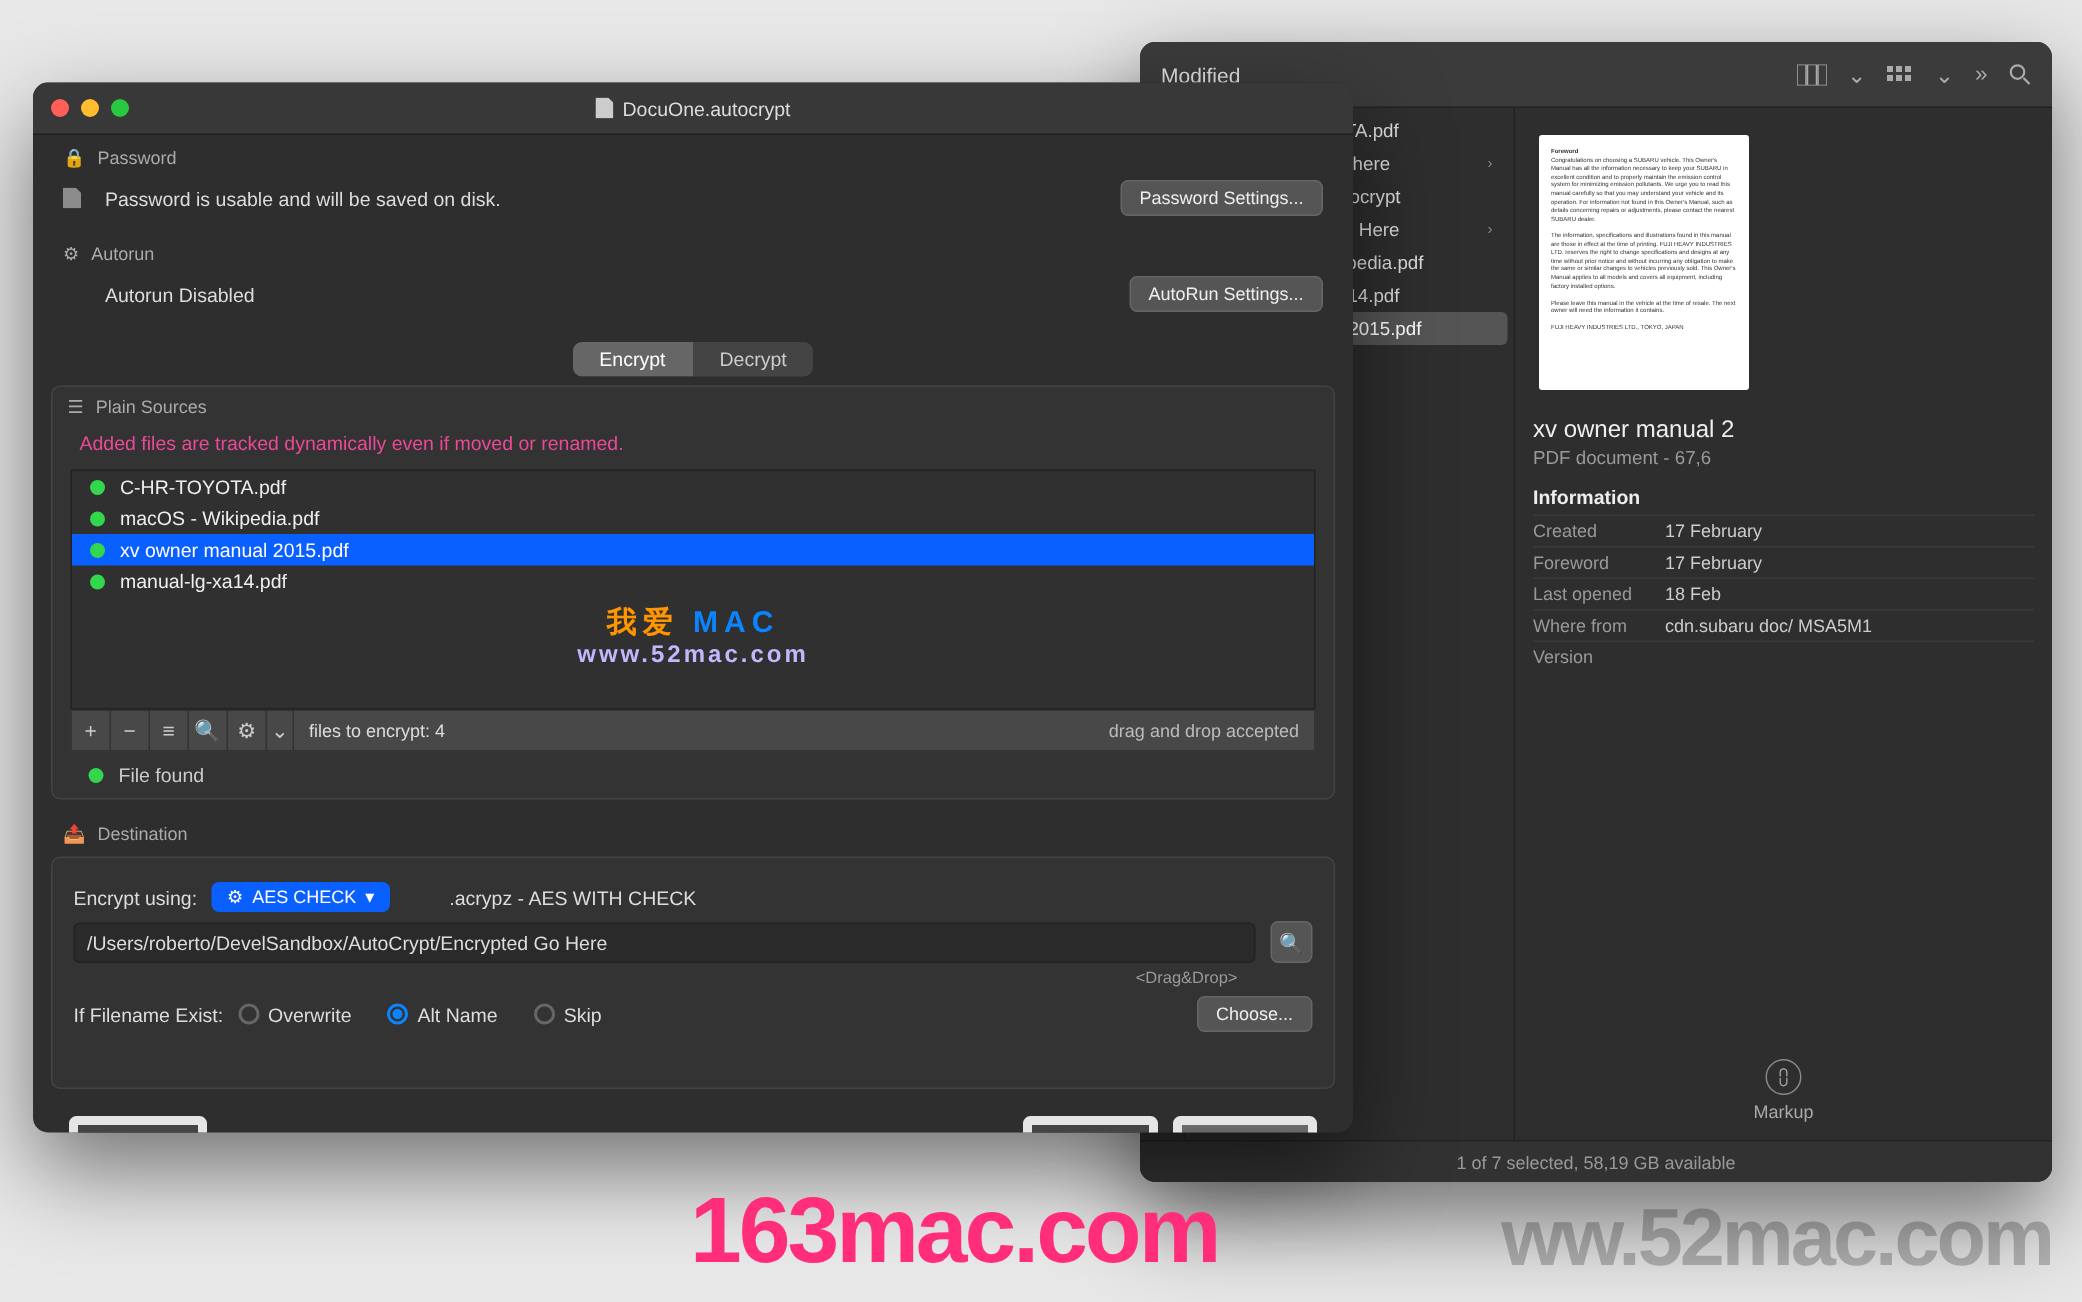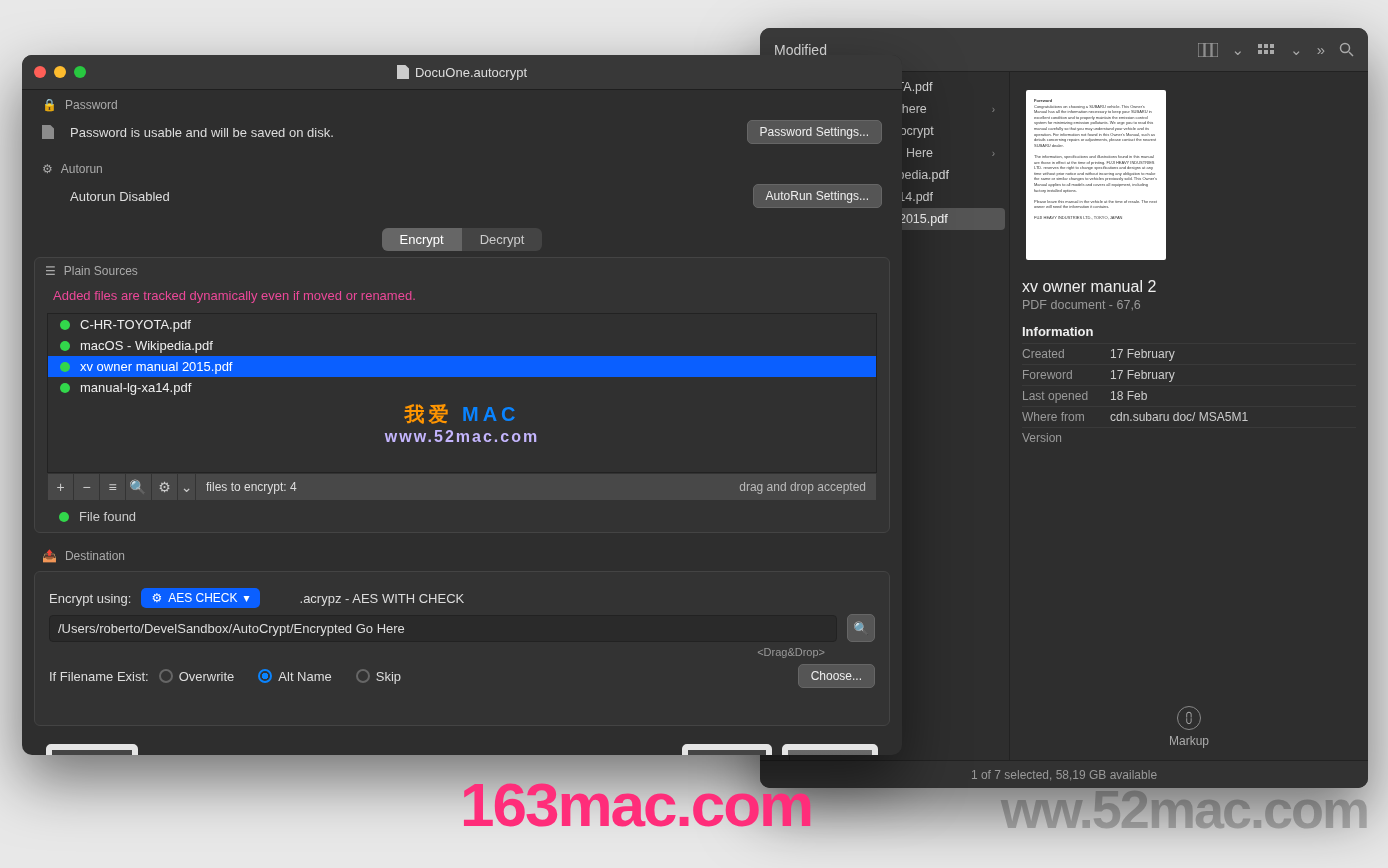--- a/index.html
+++ b/index.html
@@ -82,21 +82,21 @@
 .pv-sub{font-size:12.5px;color:#999;margin:2px 0 8px;}
 .pv-h{font-size:13px;color:#eee;font-weight:600;margin:4px 0;}
 .pv-row{display:flex;font-size:12px;color:#999;padding:3px 0;border-top:1px solid #3a3a3a;}
 .pv-row .k{width:88px;}
 .pv-row .v{color:#ccc;}
 .pv-action{text-align:center;margin-top:auto;color:#aaa;font-size:12px;}
 .pv-action .circ{width:24px;height:24px;border:1.5px solid #888;border-radius:50%;margin:0 auto 4px;display:flex;align-items:center;justify-content:center;font-size:14px;}
 .finder-status{height:28px;background:#323232;border-top:1px solid #222;display:flex;align-items:center;justify-content:center;font-size:12px;color:#999;}
 
 
-.big-wm{position:absolute;bottom:28px;font-weight:800;letter-spacing:-2px;}
+.big-wm{position:absolute;bottom:12px;font-weight:800;letter-spacing:-2px;}
 .wm1{left:460px;font-size:62px;color:#ff2d7a;z-index:3;}
 .wm2{right:20px;font-size:54px;color:#888;opacity:.55;z-index:0;}
 svg{display:block;}
 </style>
 </head>
 <body>
 
 <div class="win win-finder">
   <div class="finder-tb">
     <span class="finder-title">Modified</span>

